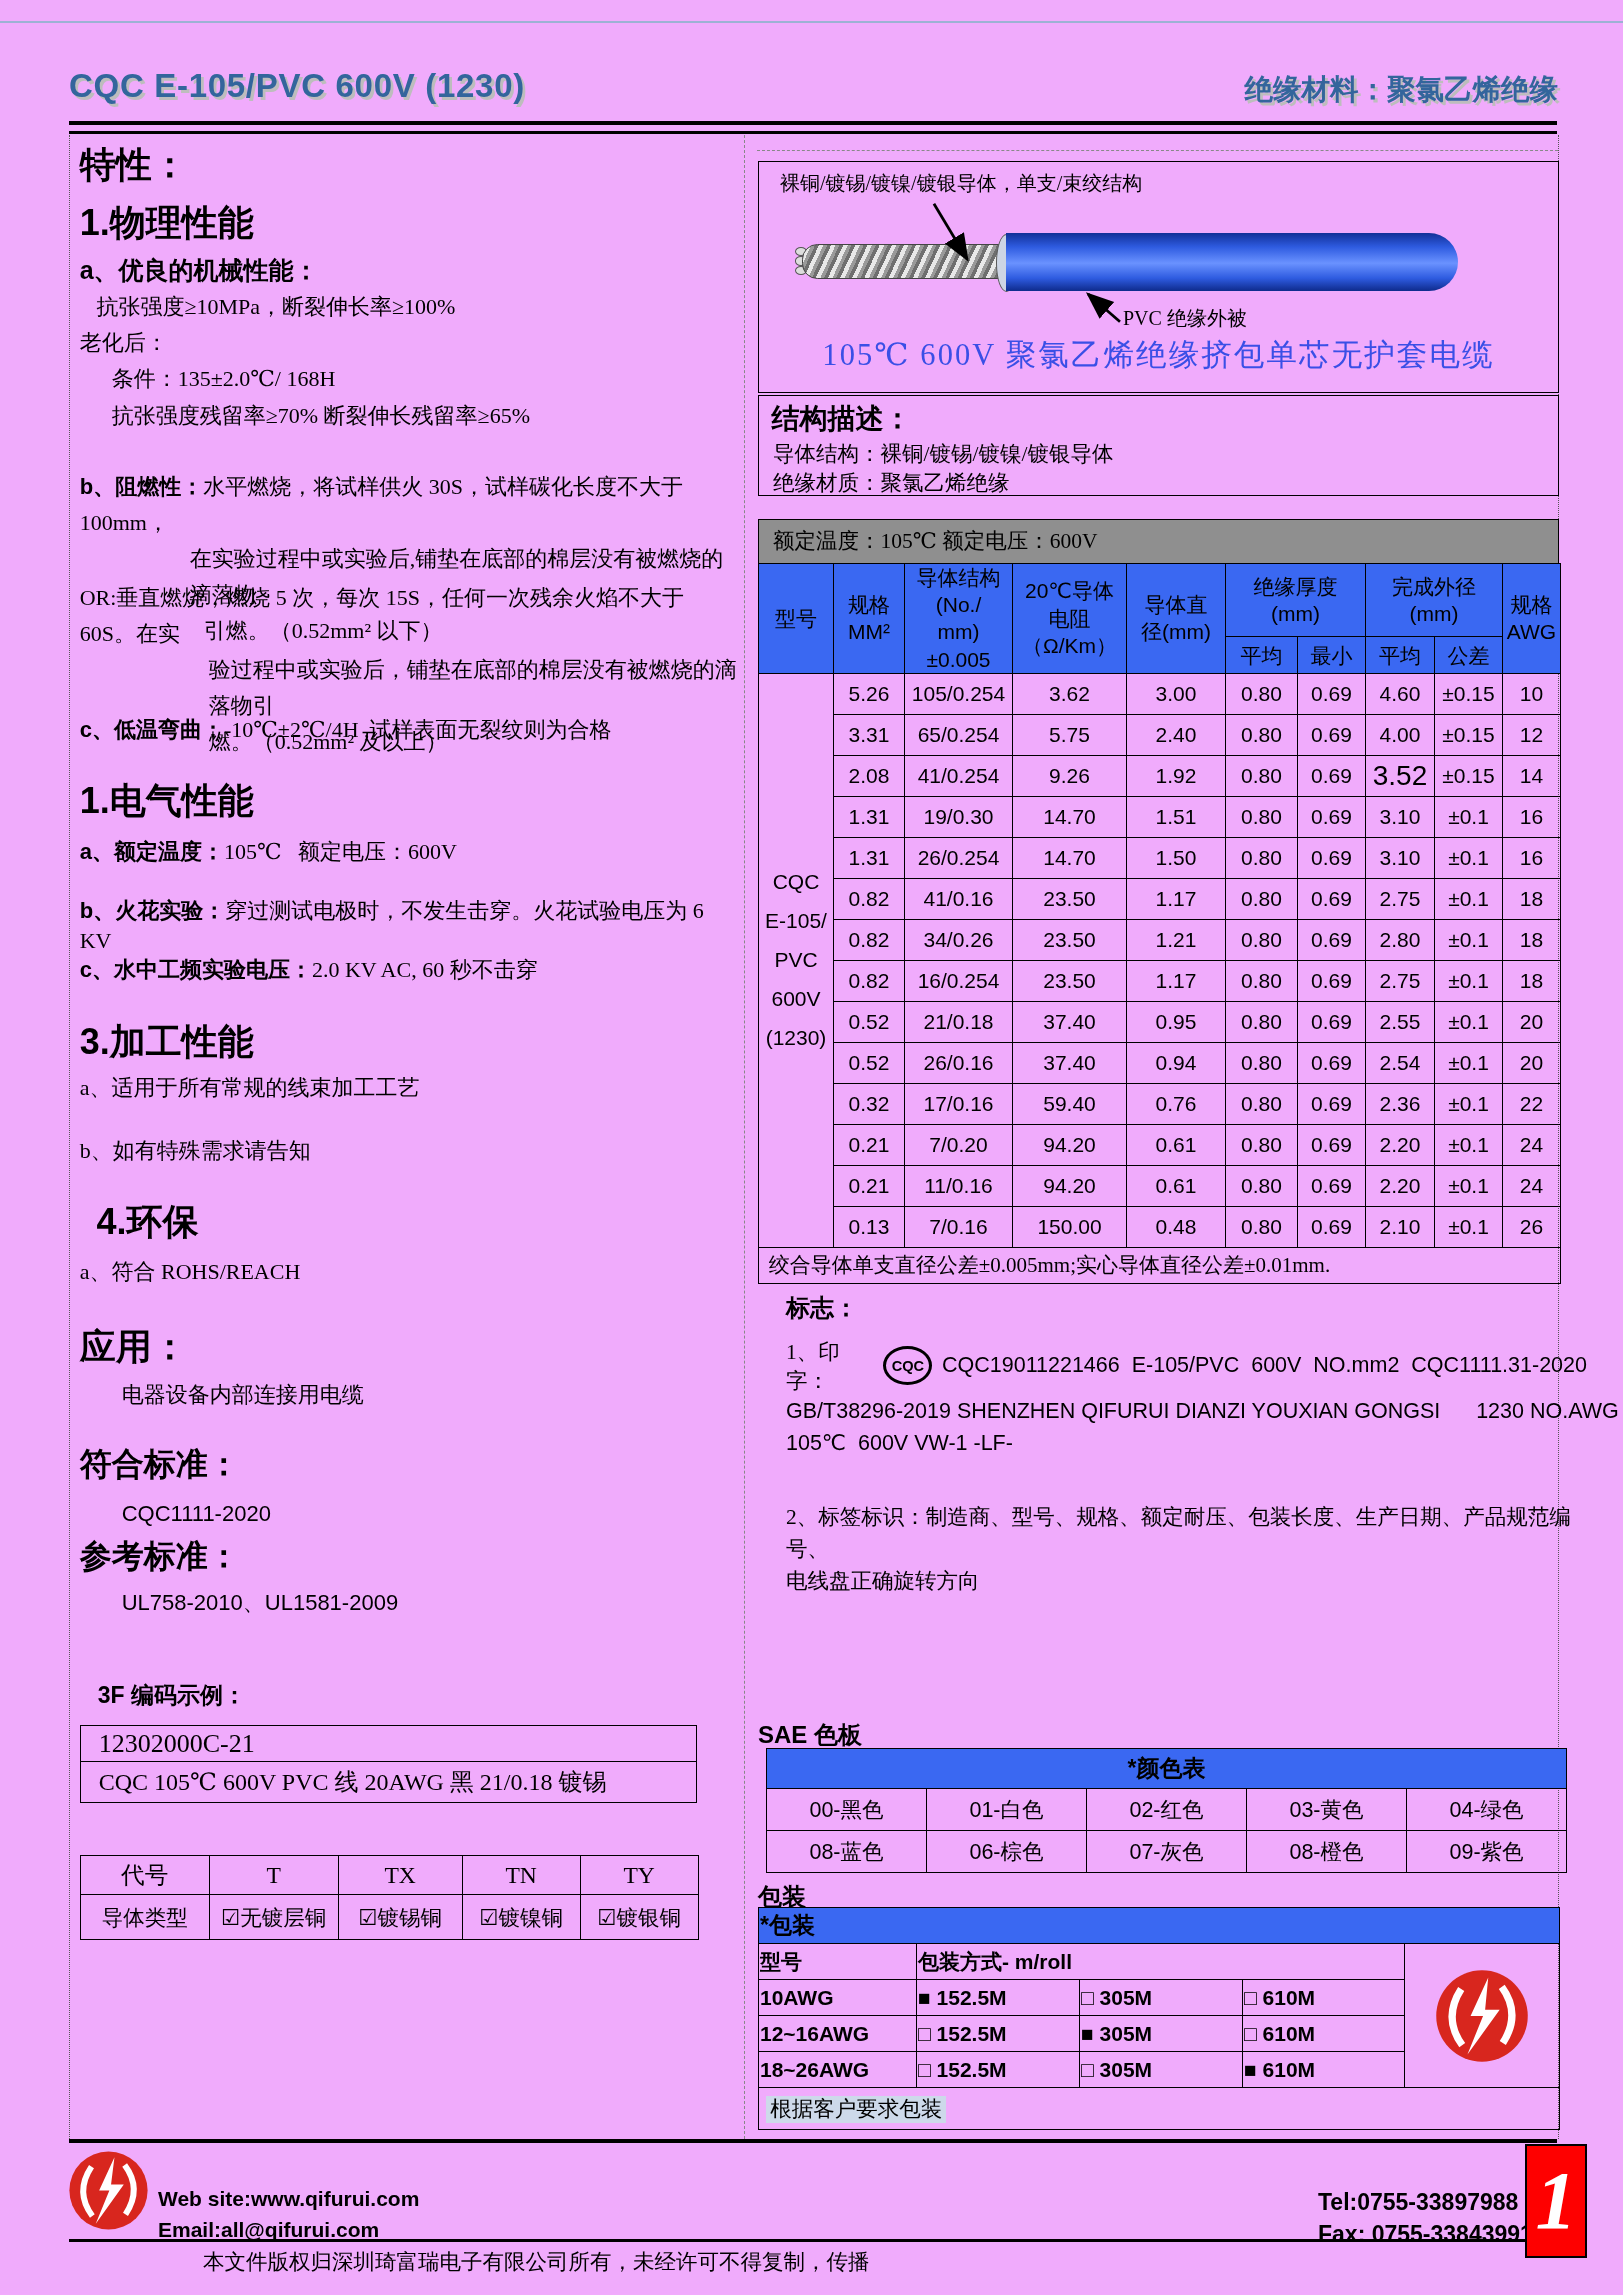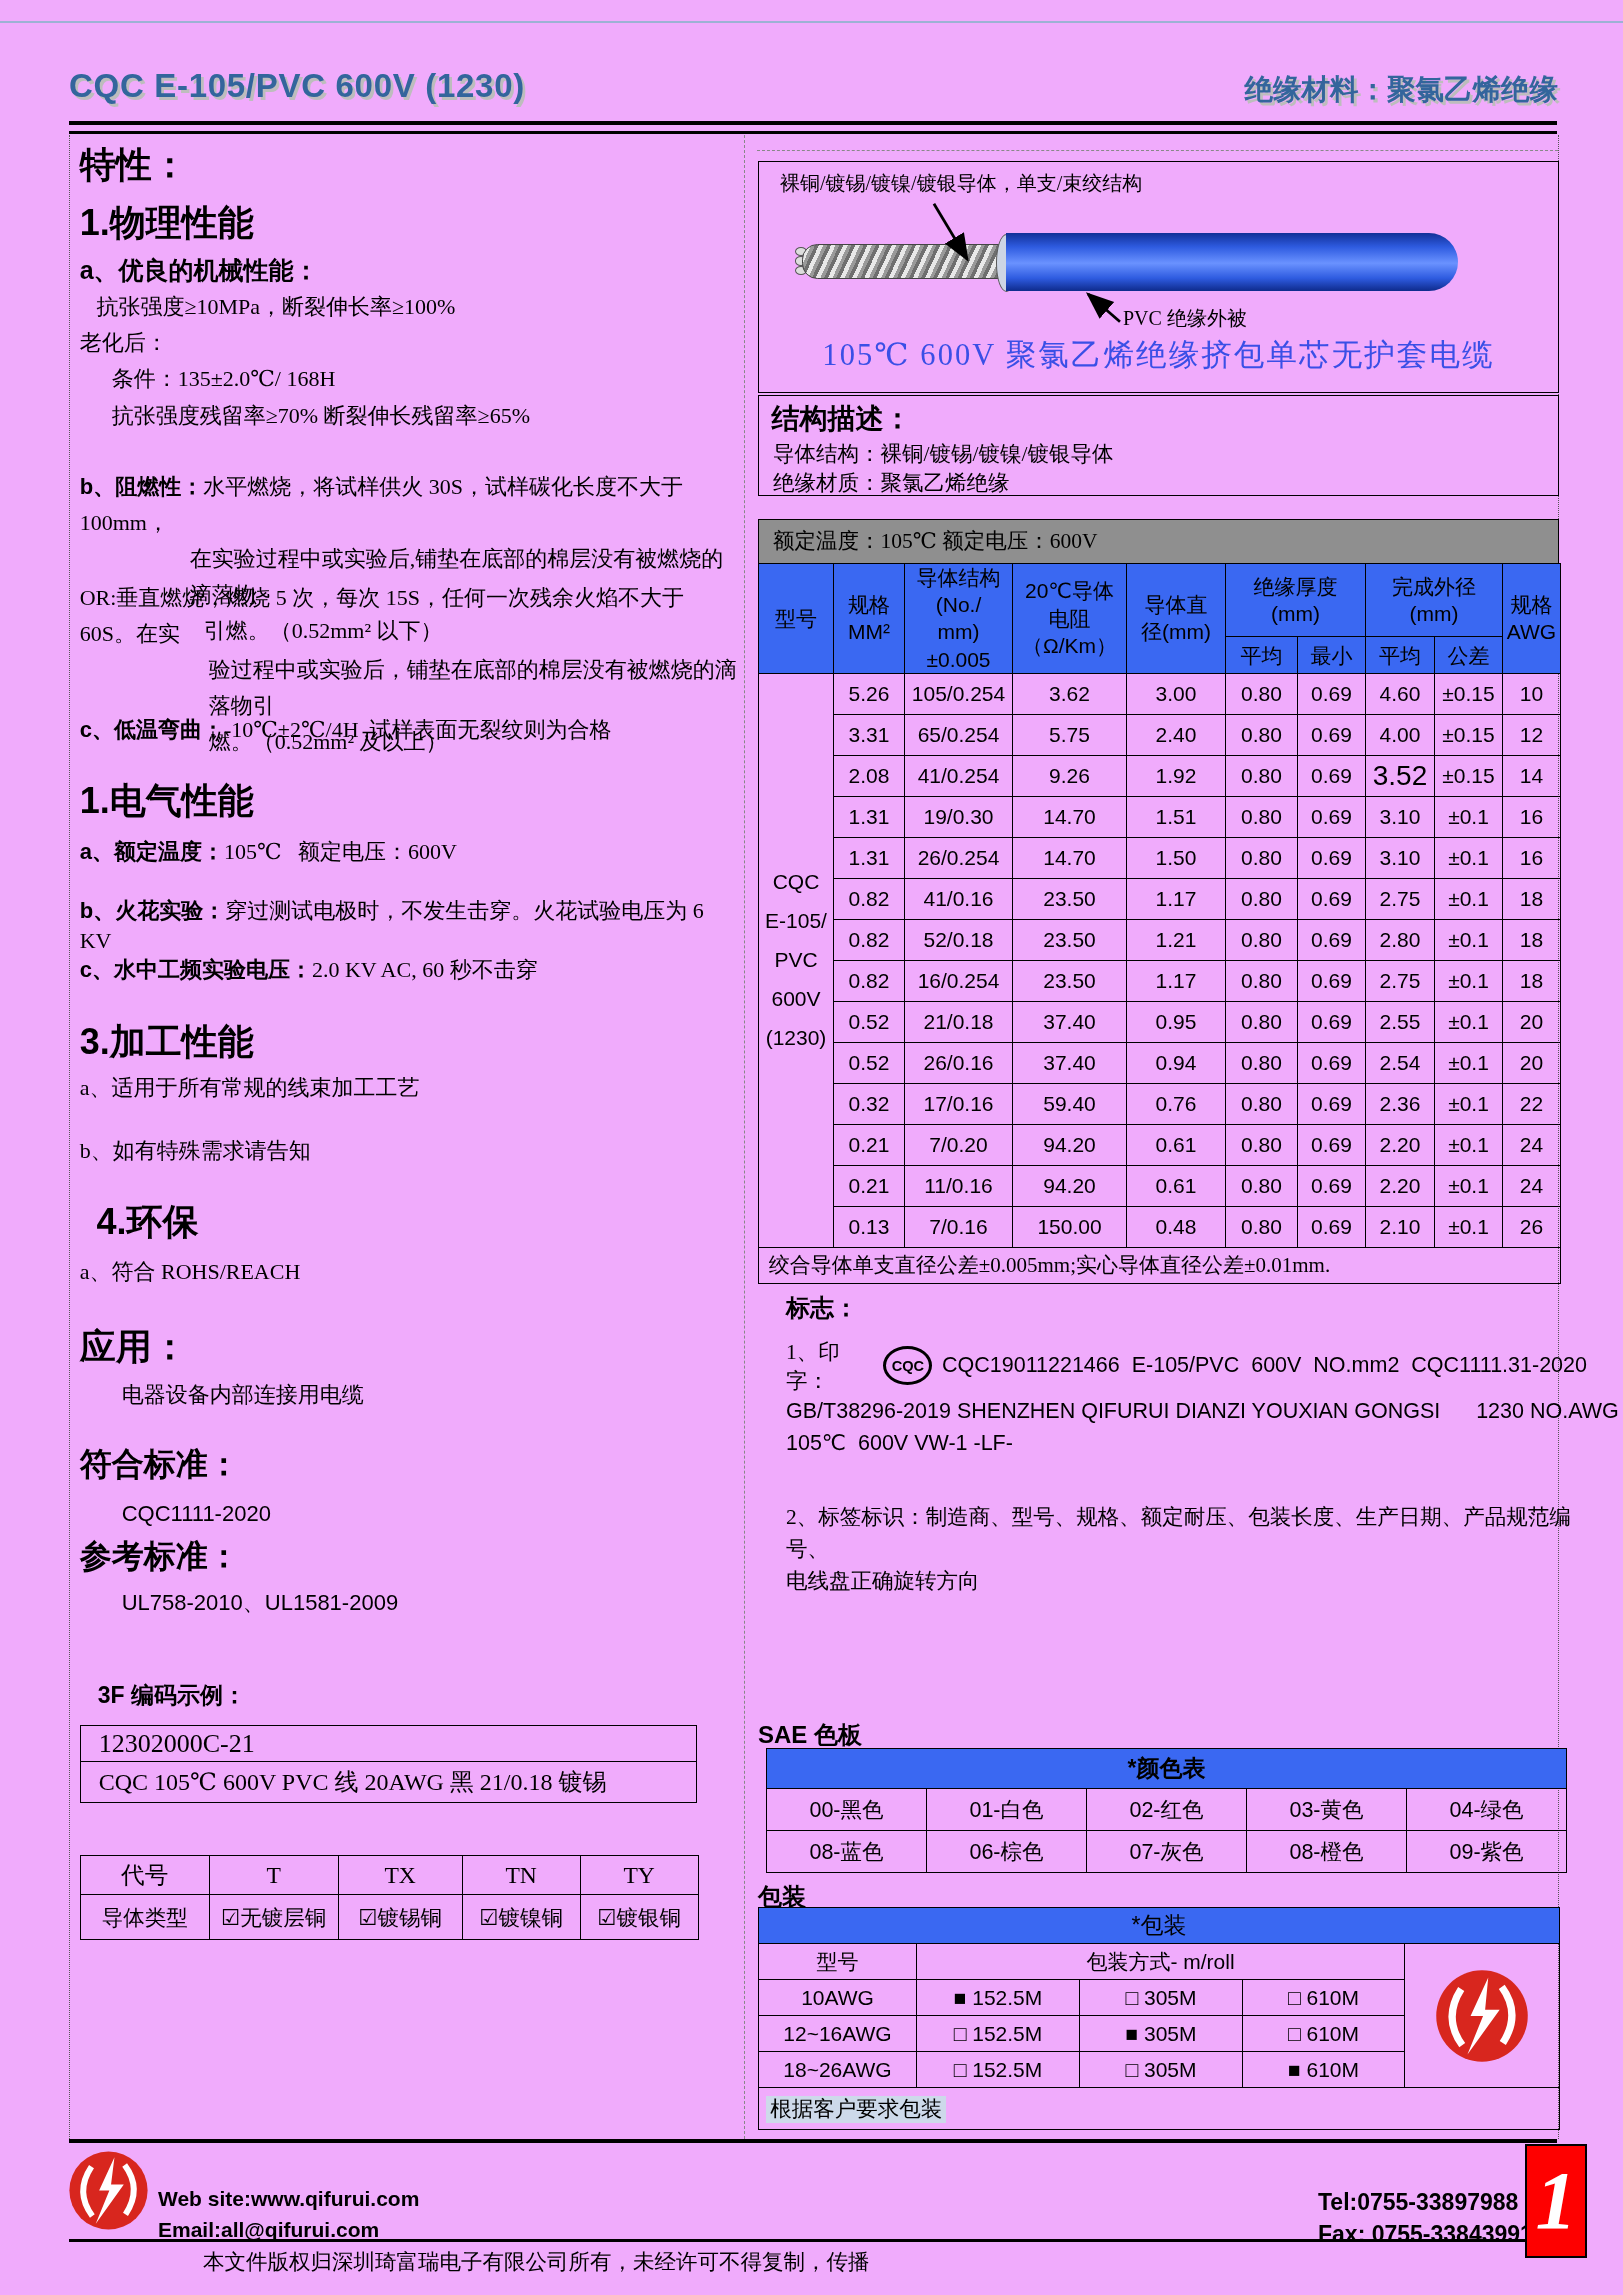--- a/index.html
+++ b/index.html
@@ -91,21 +91,21 @@
   .mark-l{line-height:32px;}
 
   .sae-label{position:absolute;left:0;top:1584px;font-size:24px;font-weight:700;}
   .sae{position:absolute;left:8px;top:1613px;width:801px;table-layout:fixed;}
   .sae th,.sae td{border:1.4px solid #000;text-align:center;}
   .sae th{background:#3A68F2;height:37px;font-size:23px;}
   .sae td{height:39px;font-size:21.5px;}
 
   .pack-label{position:absolute;left:0;top:1746px;font-size:24px;font-weight:700;}
   .pack{position:absolute;left:0;top:1772px;width:801px;table-layout:fixed;}
-  .pack th,.pack td{border:1.4px solid #000;text-align:center;font-weight:400;}
+  .pack th,.pack td{border:1.4px solid #000;text-align:left;font-weight:700;}
   .pack th{background:#3A68F2;height:33px;font-size:23px;}
   .pack td{height:33px;font-size:21px;}
   .pack .note-td{text-align:left;font-weight:400;padding:4.2px 7px;}
   .note-hl{background:#CDD9EA;padding:1.4px 4.2px;font-size:21.5px;
            font-family:"Liberation Serif","DejaVu Serif",serif;}
   .brand-cell svg{display:block;margin:0 auto;}
 
   
   .f-line1{position:absolute;top:2139px;left:69px;width:1488px;height:3.5px;background:#000;}
   .f-line2{position:absolute;top:2239px;left:69px;width:1456px;height:2.8px;background:#000;}
@@ -356,21 +356,21 @@
                 <td>23.50</td>
                 <td>1.17</td>
                 <td>0.80</td>
                 <td>0.69</td>
                 <td>2.75</td>
                 <td>±0.1</td>
                 <td>18</td>
               </tr>
               <tr>
                 <td>0.82</td>
-                <td>52/0.18</td>
+                <td>34/0.26</td>
                 <td>23.50</td>
                 <td>1.21</td>
                 <td>0.80</td>
                 <td>0.69</td>
                 <td>2.80</td>
                 <td>±0.1</td>
                 <td>18</td>
               </tr>
               <tr>
                 <td>0.82</td>

